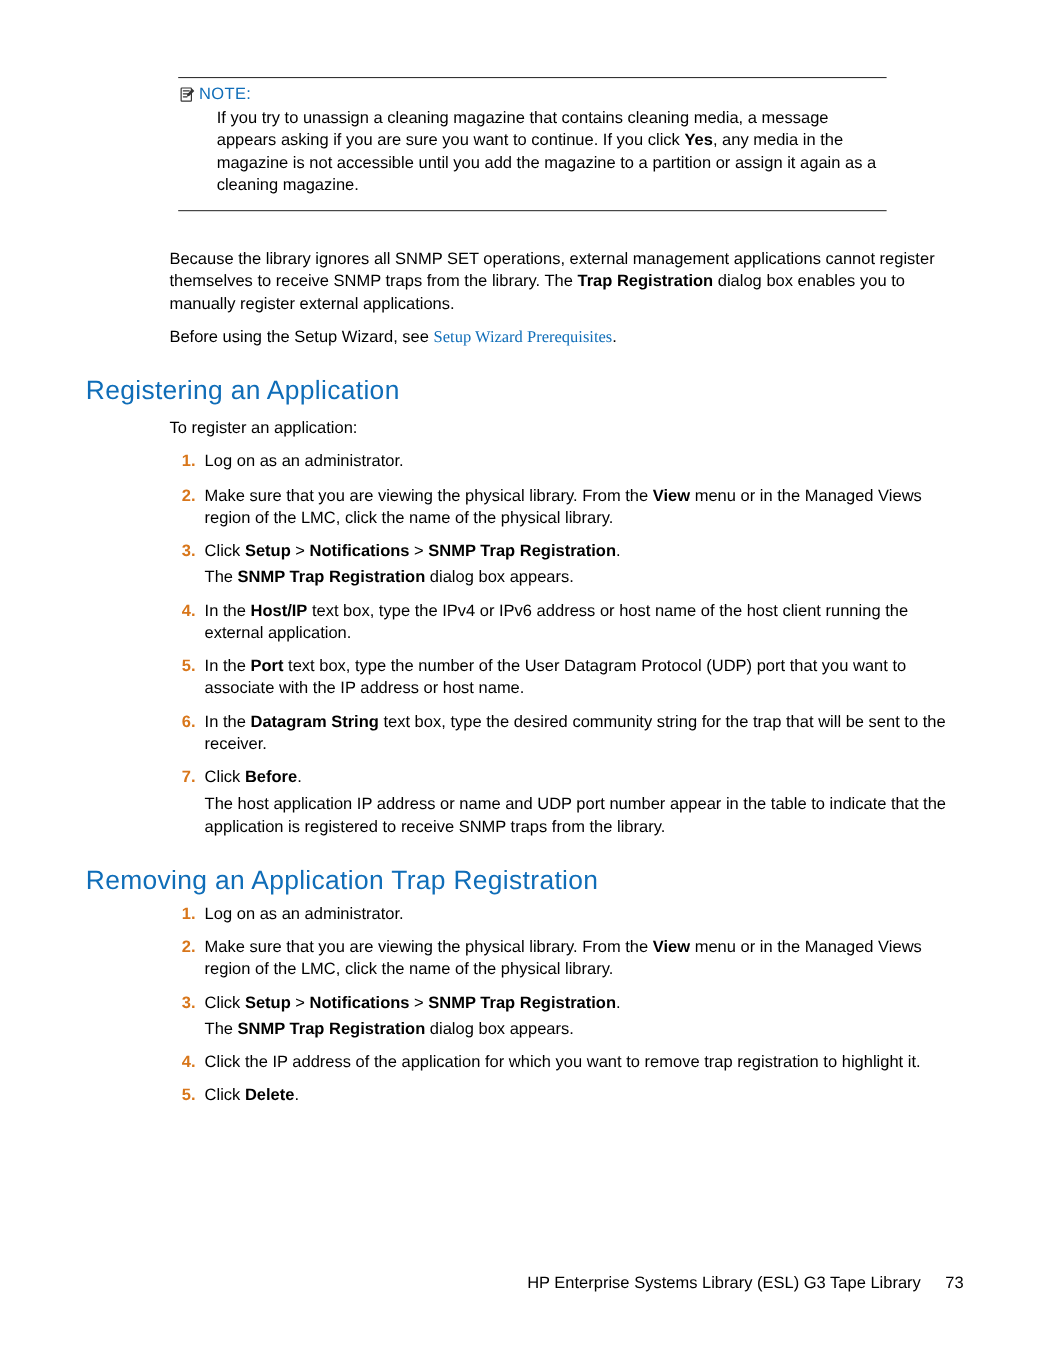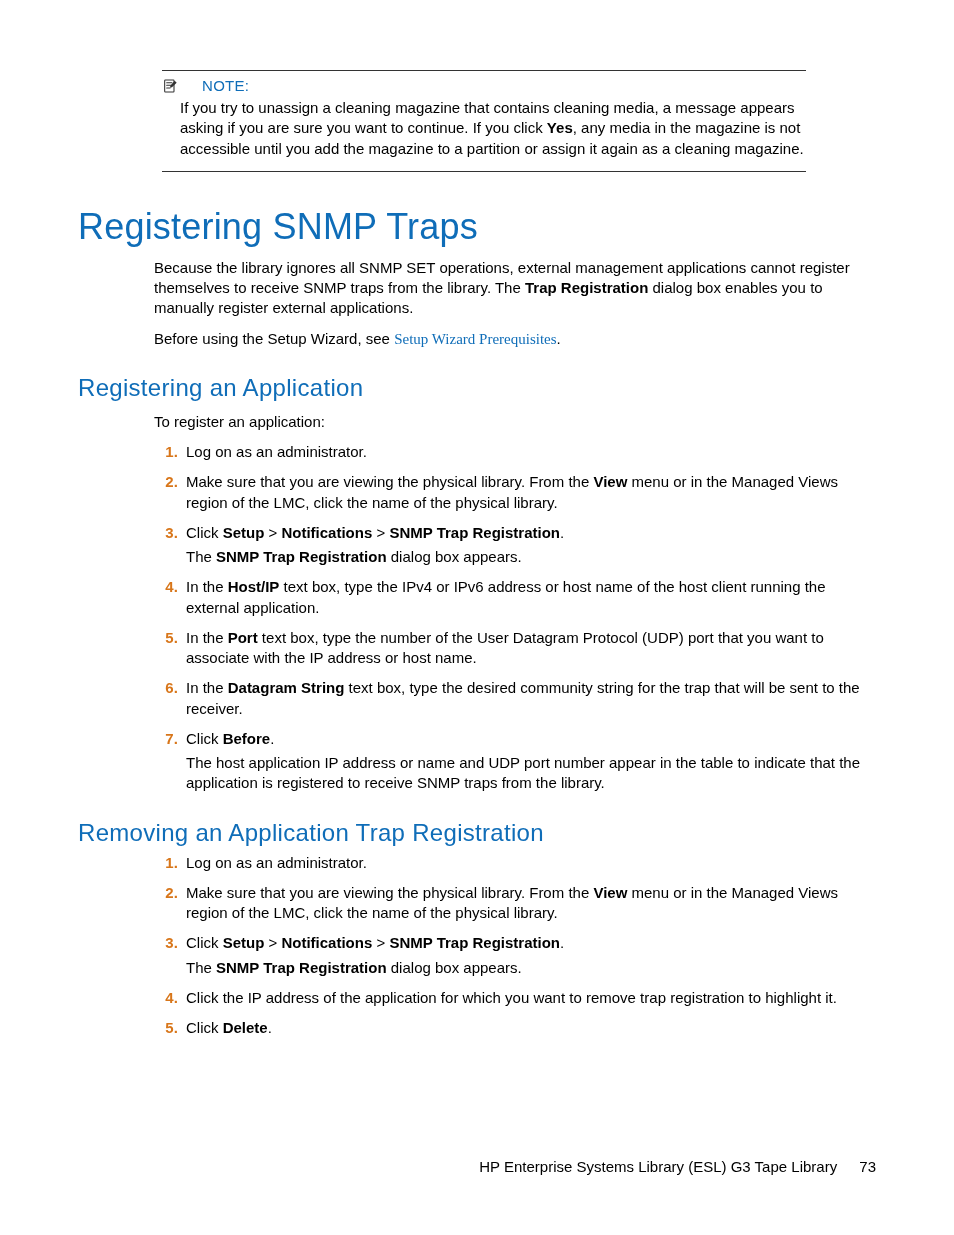--- a/index.html
+++ b/index.html
@@ -25,35 +25,35 @@
     border-bottom: 1px solid #333;
     margin-left: 84px;
     margin-right: 70px;
     padding-top: 6px;
     padding-bottom: 12px;
     margin-bottom: 34px;
   }
   .note-header {
     display: flex;
     align-items: center;
-    gap: 24px;
+    gap: 3px;
     margin-bottom: 4px;
     margin-top: 0;
   }
   .note-label {
     color: #0f6db8;
     font-size: 15px;
     font-weight: 400;
     font-family: "Arial Narrow", Arial, sans-serif;
     letter-spacing: 0.3px;
   }
   .note-body {
     font-size: 15px;
     line-height: 1.35;
-    margin-left: 18px;
+    margin-left: 35px;
   }
   h1.section-title {
     color: #0f6db8;
     font-weight: 300;
     font-size: 36px;
     font-family: "Arial Narrow", Arial, sans-serif;
     letter-spacing: 0.2px;
     margin: 30px 0 8px 0;
   }
   h2.sub-title {
@@ -119,21 +119,20 @@
           <path d="M19 4l3 3-7 7-3 .5.5-3 6.5-7.5z" fill="#333" stroke="none"></path>
         </svg>
       </span>
       <span class="note-label">NOTE:</span>
     </div>
     <div class="note-body">
       <span>If you try to unassign a cleaning magazine that contains cleaning media, a message appears asking if you are sure you want to continue. If you click </span><b>Yes</b><span>, any media in the magazine is not accessible until you add the magazine to a partition or assign it again as a cleaning magazine.</span>
     </div>
   </div>
 
-  <h1 class="section-title">Registering SNMP Traps</h1>
 
   <p class="body-text">
     <span>Because the library ignores all SNMP SET operations, external management applications cannot register themselves to receive SNMP traps from the library. The </span><b>Trap Registration</b><span> dialog box enables you to manually register external applications.</span>
   </p>
 
   <p class="body-text">
     <span>Before using the Setup Wizard, see </span><a class="link">Setup Wizard Prerequisites</a><span>.</span>
   </p>
 
   <h2 class="sub-title">Registering an Application</h2>

